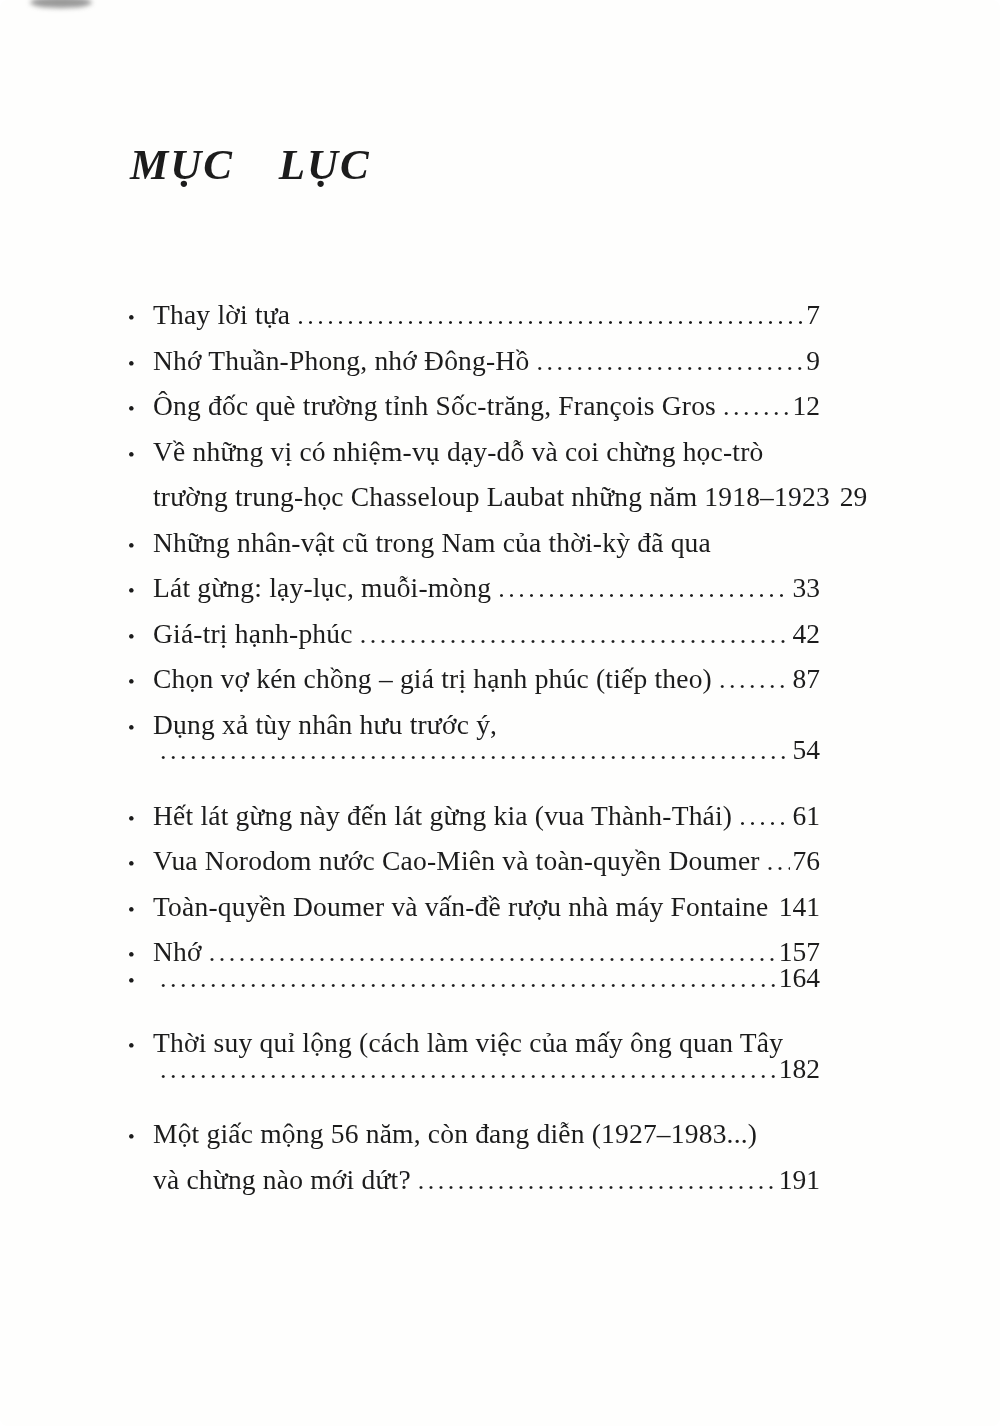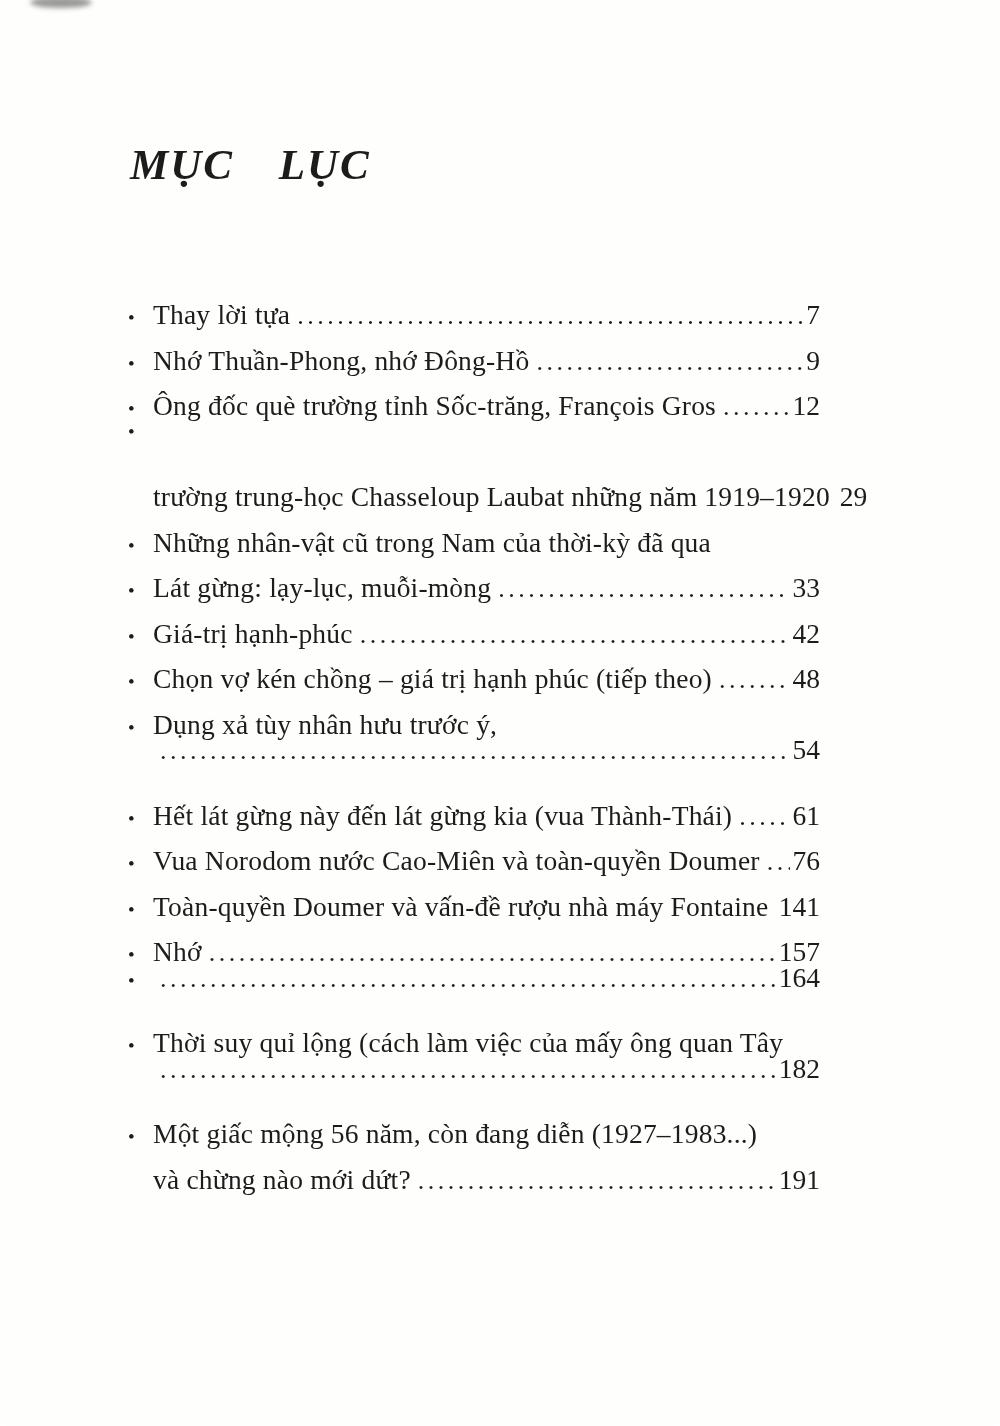--- a/index.html
+++ b/index.html
@@ -94,26 +94,27 @@
 
   <div class="line">
     <span class="bullet">•</span>
     <span class="txt">Ông đốc què trường tỉnh Sốc-trăng, François Gros</span>
     <span class="dots"></span>
     <span class="pnum">12</span>
   </div>
 
   <div class="line">
     <span class="bullet">•</span>
-
-  </div>
-
-  <div class="line">
-    <span class="bullet" style="visibility: hidden;">•</span>
-    <span class="txt">trường trung-học Chasseloup Laubat những năm 1919–1920</span>
+    <span class="txt">Về những vị có nhiệm-vụ dạy-dỗ và coi chừng học-trò</span>
+
+  </div>
+
+  <div class="line">
+    <span class="bullet" style="visibility: hidden;">•</span>
+    <span class="txt">trường trung-học Chasseloup Laubat những năm 1918–1923</span>
     <span class="dots"></span>
     <span class="pnum">29</span>
   </div>
 
   <div class="line">
     <span class="bullet">•</span>
     <span class="txt">Những nhân-vật cũ trong Nam của thời-kỳ đã qua</span>
 
   </div>
 
@@ -129,21 +130,21 @@
     <span class="bullet">•</span>
     <span class="txt">Giá-trị hạnh-phúc</span>
     <span class="dots"></span>
     <span class="pnum">42</span>
   </div>
 
   <div class="line">
     <span class="bullet">•</span>
     <span class="txt">Chọn vợ kén chồng – giá trị hạnh phúc (tiếp theo)</span>
     <span class="dots"></span>
-    <span class="pnum">48</span>
+    <span class="pnum">87</span>
   </div>
 
   <div class="line">
     <span class="bullet">•</span>
     <span class="txt">Dụng xả tùy nhân hưu trước ý,</span>
 
   </div>
 
   <div class="line">
     <span class="bullet" style="visibility: hidden;">•</span>

